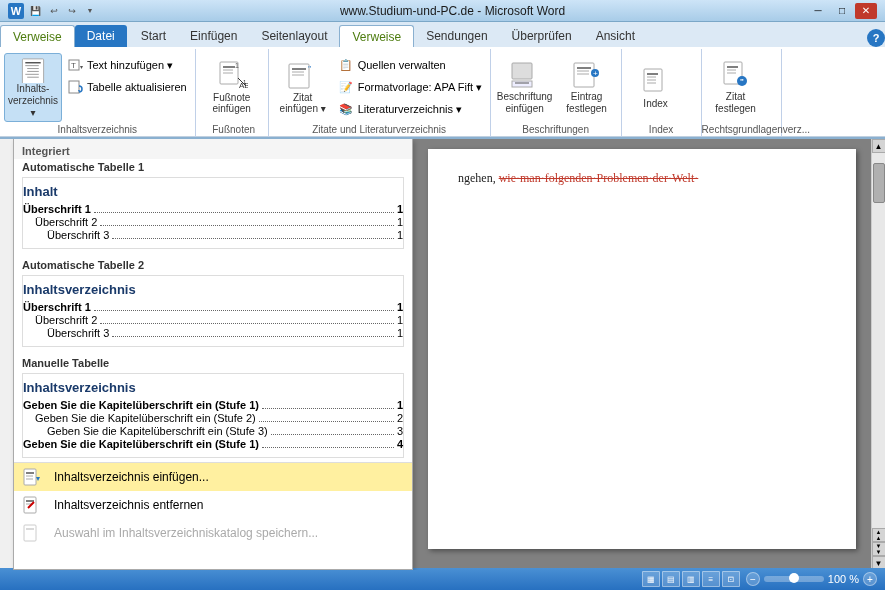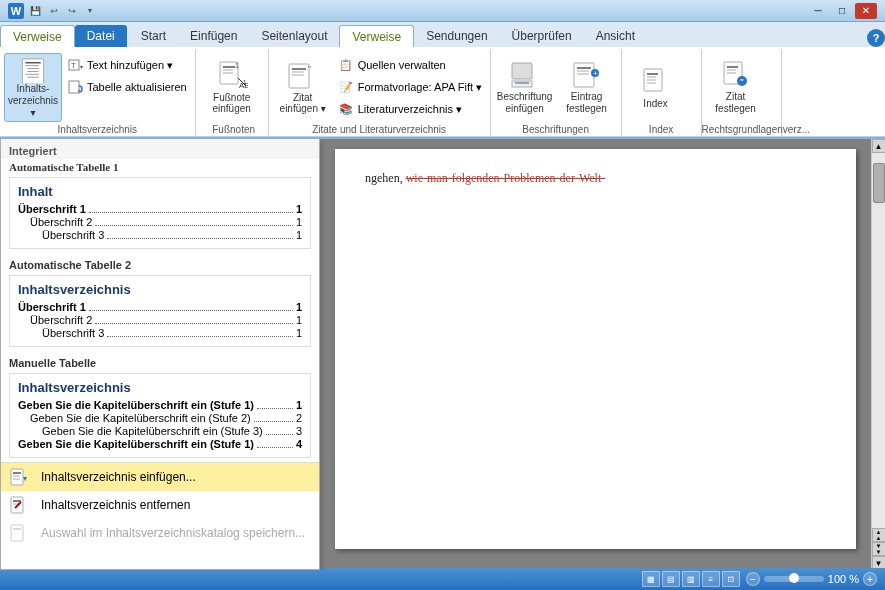--- a/index.html
+++ b/index.html
@@ -121,42 +121,43 @@
     
     .main-area {
       display: flex;
       height: calc(590px - 22px - 25px - 90px - 22px);
       position: relative;
       overflow: hidden;
     }
 
     
     .dropdown-panel {
-      width: 320px;
+      width: 400px;
       background: white;
       border: 1px solid #aaa;
       border-top: none;
       overflow-y: auto;
       flex-shrink: 0;
       padding-bottom: 8px;
       box-shadow: 2px 2px 5px rgba(0,0,0,0.2);
       position: relative;
       z-index: 10;
+      margin-left: 13px;
     }
     .panel-section-header {
       font-size: 11px;
       font-weight: bold;
       color: #555;
       padding: 6px 8px 2px 8px;
       background: #f5f5f5;
     }
     .toc-preview {
       margin: 4px 8px;
       border: 1px solid #ddd;
-      padding: 6px 8px;
+      padding: 6px 0;
       cursor: pointer;
     }
     .toc-preview-title {
       font-size: 13px;
       font-weight: bold;
       color: #1a3a6a;
       margin-bottom: 4px;
     }
     .toc-entry { display: flex; align-items: baseline; font-size: 11px; margin: 1px 0; }
     .toc-entry.h1 { font-weight: bold; }
@@ -233,20 +234,21 @@
     <div class="title-icon">
         <span style="color:white;font-weight:bold;font-size:11px;">W</span>
       </div>
     <div class="qat">
       <div class="qat-btn">💾</div>
       <div class="qat-btn">↩</div>
       <div class="qat-btn">↪</div>
       <div class="qat-btn" style="font-size:7px;">▼</div>
     </div>
   </div>
+  <div class="title-text">www.Studium-und-PC.de - Microsoft Word</div>
   <div class="title-controls">
     <div class="title-btn">─</div>
     <div class="title-btn">□</div>
     <div class="title-btn close">✕</div>
   </div>
 </div>
 
 <div class="ribbon">
   <div class="ribbon-tabs">
     <div class="ribbon-tab active" style="position:relative; z-index:5;">Verweise</div>
@@ -418,21 +420,21 @@
 
     <div style="flex:1;"></div>
   </div>
 </div>
 
 <div class="main-area">
 
   <div class="dropdown-panel">
     <div class="panel-section-header">Integriert</div>
 
-    <div style="padding: 2px 8px 0; font-size:11px; font-weight:bold; color:#333;font-family:Liberation Serif, serif;">Automatische Tabelle 1</div>
+    <div style="padding: 2px 8px 0; font-size:11px; font-weight:bold; color:#333;">Automatische Tabelle 1</div>
     <div class="toc-preview">
       <div class="toc-preview-title">Inhalt</div>
       <div class="toc-entry h1">
         <span>Überschrift 1</span>
         <span class="toc-dots"></span>
         <span class="toc-page">1</span>
       </div>
       <div class="toc-entry h2">
         <span>Überschrift 2</span>
         <span class="toc-dots"></span>

